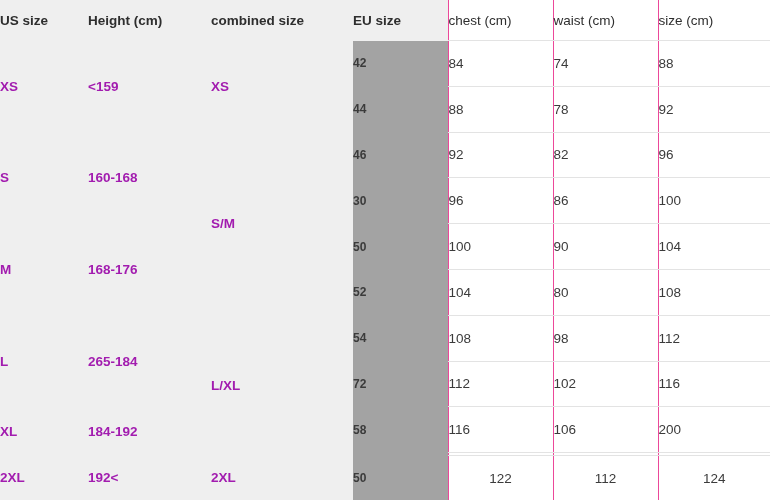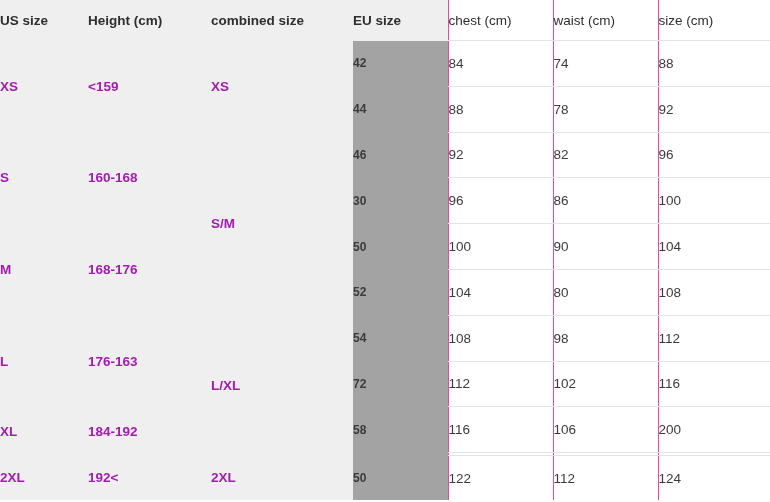--- a/index.html
+++ b/index.html
@@ -55,20 +55,21 @@
   .right-cell {
     background: #ffffff;
     color: #3b3b3b;
     font-size: 13.5px;
     font-weight: normal;
     padding-left: 14px;
     border-bottom: 1px solid #e3e3e3;
   }
   .right-cell.last-row {
     border-bottom: none;
+    text-align: center;
   }
   .eu-cell {
     background: #a3a3a3;
     color: #3b3b3b;
     font-size: 12px;
     font-weight: bold;
     padding-left: 14px;
   }
   .vsep {
     border-left: 1px solid #ec4899;
@@ -151,21 +152,21 @@
 
     <tr>
       <td class="eu-cell">52</td>
       <td class="right-cell vsep">104</td>
       <td class="right-cell vsep">80</td>
       <td class="right-cell vsep">108</td>
     </tr>
 
     <tr>
       <td class="left-cell" rowspan="2">L</td>
-      <td class="left-cell" rowspan="2">176-163</td>
+      <td class="left-cell" rowspan="2">265-184</td>
       <td class="left-cell" rowspan="4">L/XL</td>
       <td class="eu-cell">54</td>
       <td class="right-cell vsep">108</td>
       <td class="right-cell vsep">98</td>
       <td class="right-cell vsep">112</td>
     </tr>
 
     <tr>
       <td class="eu-cell">72</td>
       <td class="right-cell vsep">112</td>

